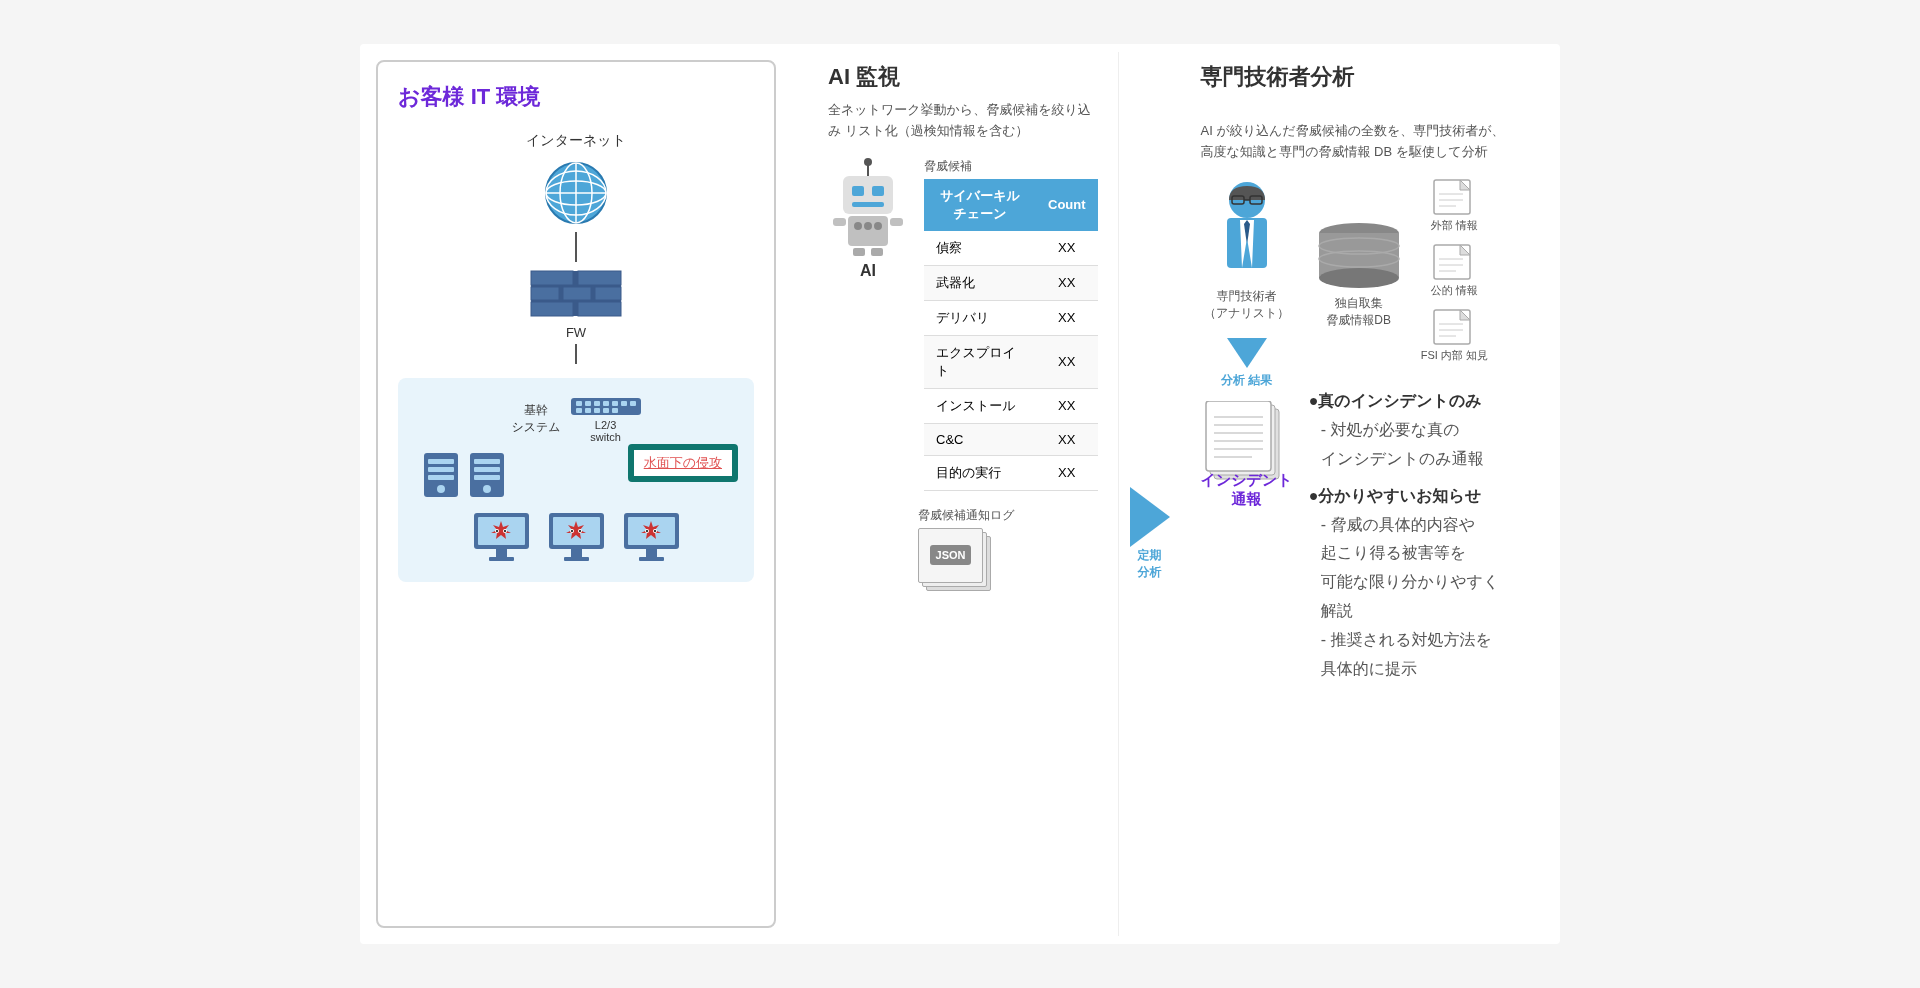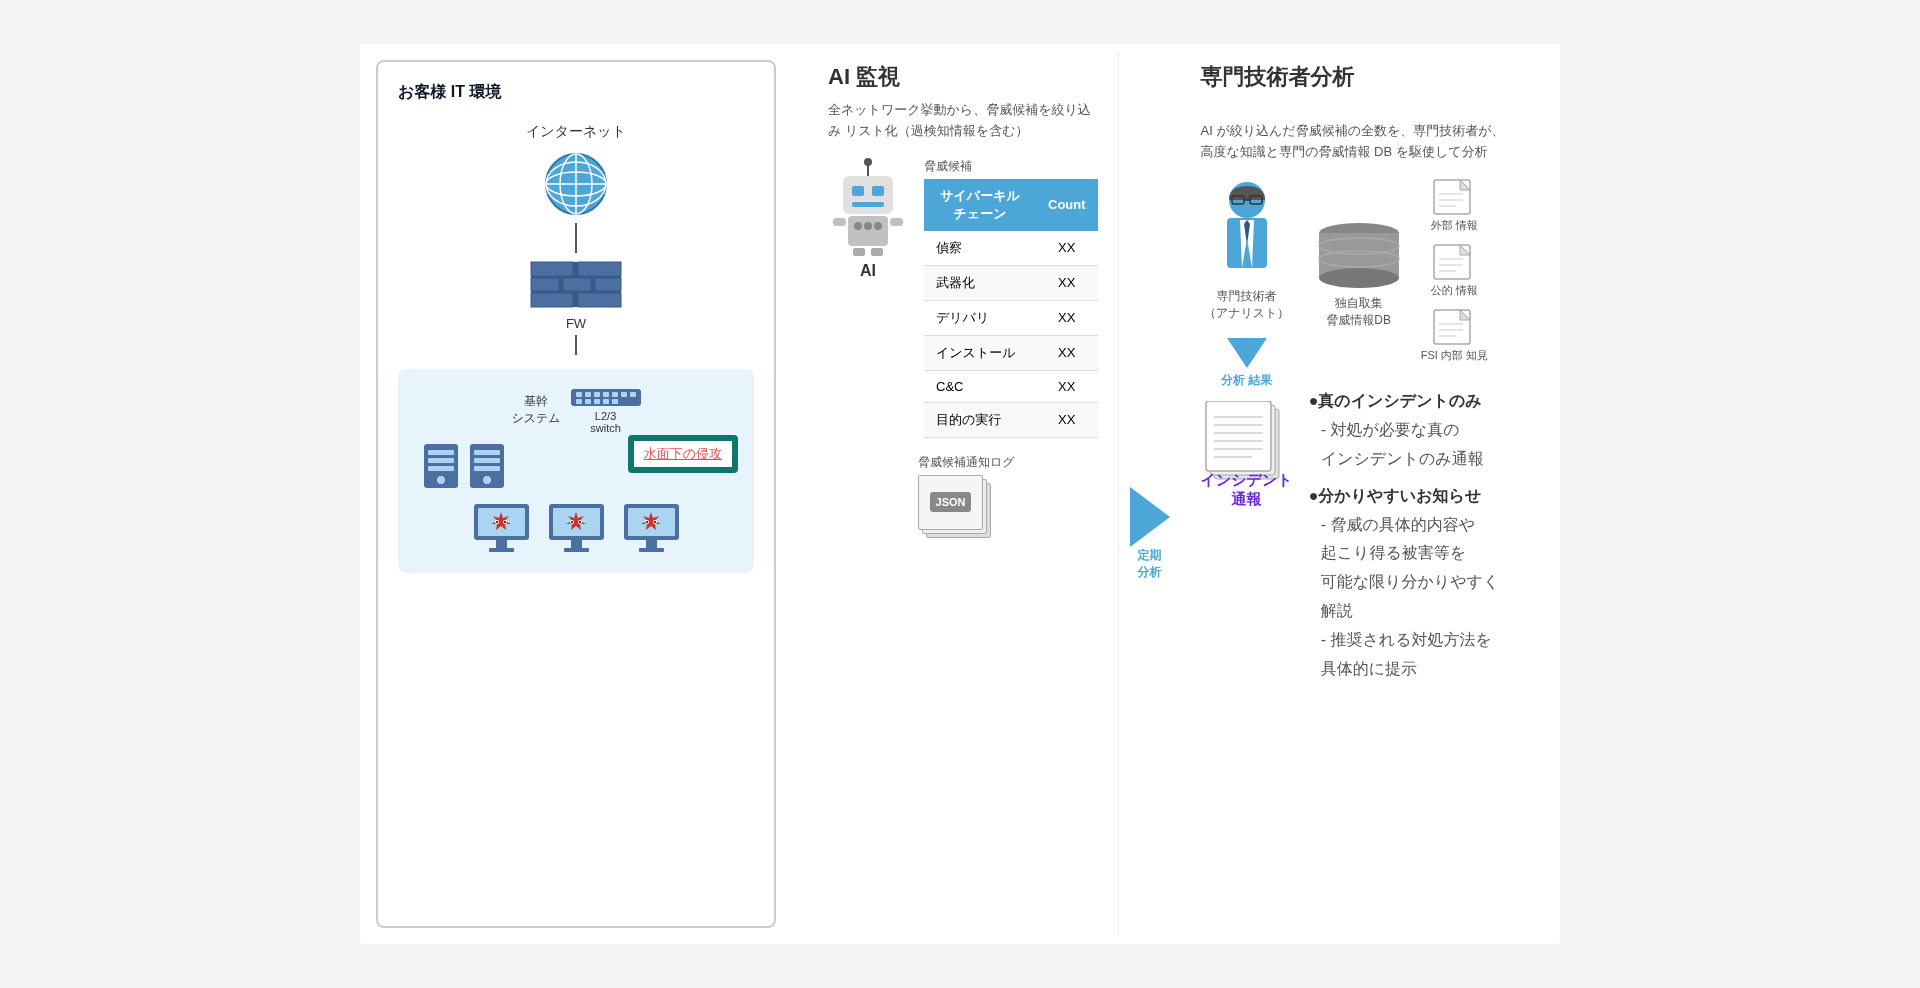--- a/index.html
+++ b/index.html
@@ -39,23 +39,23 @@
     .left-panel {
       width: 400px;
       border: 2px solid #ccc;
       border-radius: 8px;
       margin: 16px;
       padding: 20px;
       position: relative;
       flex-shrink: 0;
     }
     .left-panel-title {
-      font-size: 16px;
+      font-size: 22px;
       font-weight: bold;
-      color: #0f172a;
+      color: #6d28d9;
       margin-bottom: 20px;
     }
     
     .right-area {
       flex: 1;
       display: flex;
       flex-direction: column;
       padding: 8px 16px;
     }
     .right-panels {
@@ -478,20 +478,24 @@
                     </tr>
                     <tr>
                       <td>武器化</td>
                       <td>XX</td>
                     </tr>
                     <tr>
                       <td>デリバリ</td>
                       <td>XX</td>
                     </tr>
                     <tr>
+                      <td>エクスプロイト</td>
+                      <td>XX</td>
+                    </tr>
+                    <tr>
                       <td>インストール</td>
                       <td>XX</td>
                     </tr>
                     <tr>
                       <td>C&amp;C</td>
                       <td>XX</td>
                     </tr>
                     <tr>
                       <td>目的の実行</td>
                       <td>XX</td>

